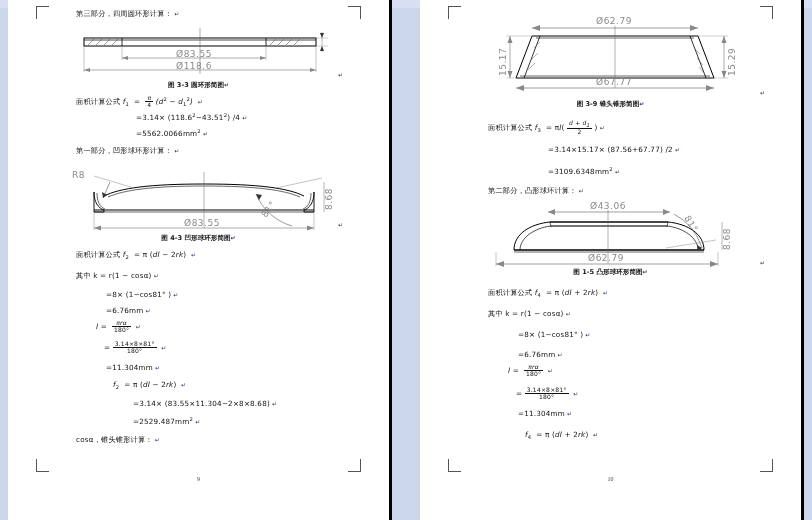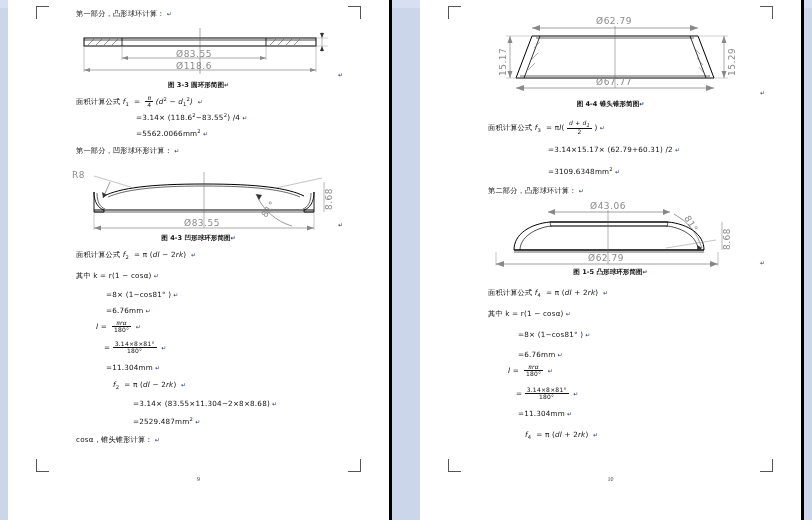--- a/index.html
+++ b/index.html
@@ -104,21 +104,21 @@
 
   <div class="page page-left">
     <div class="page-inner">
 
       <div class="cmark tl" style="left:28px;top:6px"></div>
       <div class="cmark tr" style="right:28px;top:6px"></div>
       <div class="cmark bl" style="left:28px;bottom:48px"></div>
       <div class="cmark br" style="right:28px;bottom:48px"></div>
 
       <div class="tline" style="left:68px;top:9px">
-        <span>第一部分，凸形球环计算：</span><span class="pilcrow">&nbsp;↵</span>
+        <span>第三部分，四周圆环形计算：</span><span class="pilcrow">&nbsp;↵</span>
       </div>
 
       <div class="fig" style="left:62px;top:26px">
         <svg width="260" height="54" viewBox="0 0 260 54">
 
           <rect x="14" y="12" width="232" height="8" fill="#fff" stroke="#000" stroke-width="1"></rect>
           <line x1="14" y1="14" x2="246" y2="14" stroke="#000" stroke-width="0.7"></line>
 
           <g stroke="#555" stroke-width="0.6">
             <line x1="18" y1="19" x2="24" y2="13"></line>
@@ -171,21 +171,21 @@
       <div class="tline" style="left:68px;top:95px">
         <span>面积计算公式</span>
         <span class="serif ital">f</span><span class="sub">1</span>
         <span>&nbsp;=&nbsp;</span>
         <span class="frac"><span class="num ital">π</span><span class="den">4</span></span>
         <span class="ital">(d</span><span class="sup">2</span><span class="ital"> − d</span><span class="sub">1</span><span class="sup">2</span><span class="ital">)</span>
         <span class="pilcrow">&nbsp;↵</span>
       </div>
 
       <div class="tline" style="left:128px;top:112px">
-        <span>=3.14× (118.6</span><span class="sup">2</span><span>−83.55</span><span class="sup">2</span><span>) /4</span><span class="pilcrow">&nbsp;↵</span>
+        <span>=3.14× (118.6</span><span class="sup">2</span><span>−43.51</span><span class="sup">2</span><span>) /4</span><span class="pilcrow">&nbsp;↵</span>
       </div>
       <div class="tline" style="left:128px;top:128px">
         <span>=5562.0066mm</span><span class="sup">2</span><span class="pilcrow">&nbsp;↵</span>
       </div>
 
       <div class="tline" style="left:68px;top:146px">
         <span>第一部分，凹形球环形计算：</span><span class="pilcrow">&nbsp;↵</span>
       </div>
 
       <div class="fig" style="left:62px;top:168px">
@@ -339,33 +339,33 @@
 
           <line x1="24" y1="80" x2="222" y2="80" stroke="#888" stroke-width="0.8"></line>
           <path d="M24 80 l8 -3 v6 z" fill="#888"></path>
           <path d="M222 80 l-8 -3 v6 z" fill="#888"></path>
           <text class="dimtext" x="122" y="77" text-anchor="middle" font-size="11">Ø67.77</text>
         </svg>
       </div>
       <div class="tline" style="left:340px;top:88px"><span class="pilcrow">↵</span></div>
 
       <div class="caption" style="top:100px">
-        <span>图 4-4    锥头锥形简图</span><span class="pilcrow">↵</span>
+        <span>图 3-9    锥头锥形简图</span><span class="pilcrow">↵</span>
       </div>
 
       <div class="tline" style="left:68px;top:120px">
         <span>面积计算公式</span>
         <span class="serif ital">f</span><span class="sub">3</span>
         <span>&nbsp;= π</span><span class="ital">l</span><span>(</span>
         <span class="frac"><span class="num ital">d + d<span class="sub">1</span></span><span class="den">2</span></span>
         <span>)</span><span class="pilcrow">&nbsp;↵</span>
       </div>
 
       <div class="tline" style="left:128px;top:145px">
-        <span>=3.14×15.17× (62.79+60.31) /2</span><span class="pilcrow">&nbsp;↵</span>
+        <span>=3.14×15.17× (87.56+67.77) /2</span><span class="pilcrow">&nbsp;↵</span>
       </div>
       <div class="tline" style="left:128px;top:166px">
         <span>=3109.6348mm</span><span class="sup">2</span><span class="pilcrow">&nbsp;↵</span>
       </div>
 
       <div class="tline" style="left:68px;top:186px">
         <span>第二部分，凸形球环计算：</span><span class="pilcrow">&nbsp;↵</span>
       </div>
 
       <div class="fig" style="left:58px;top:200px">

